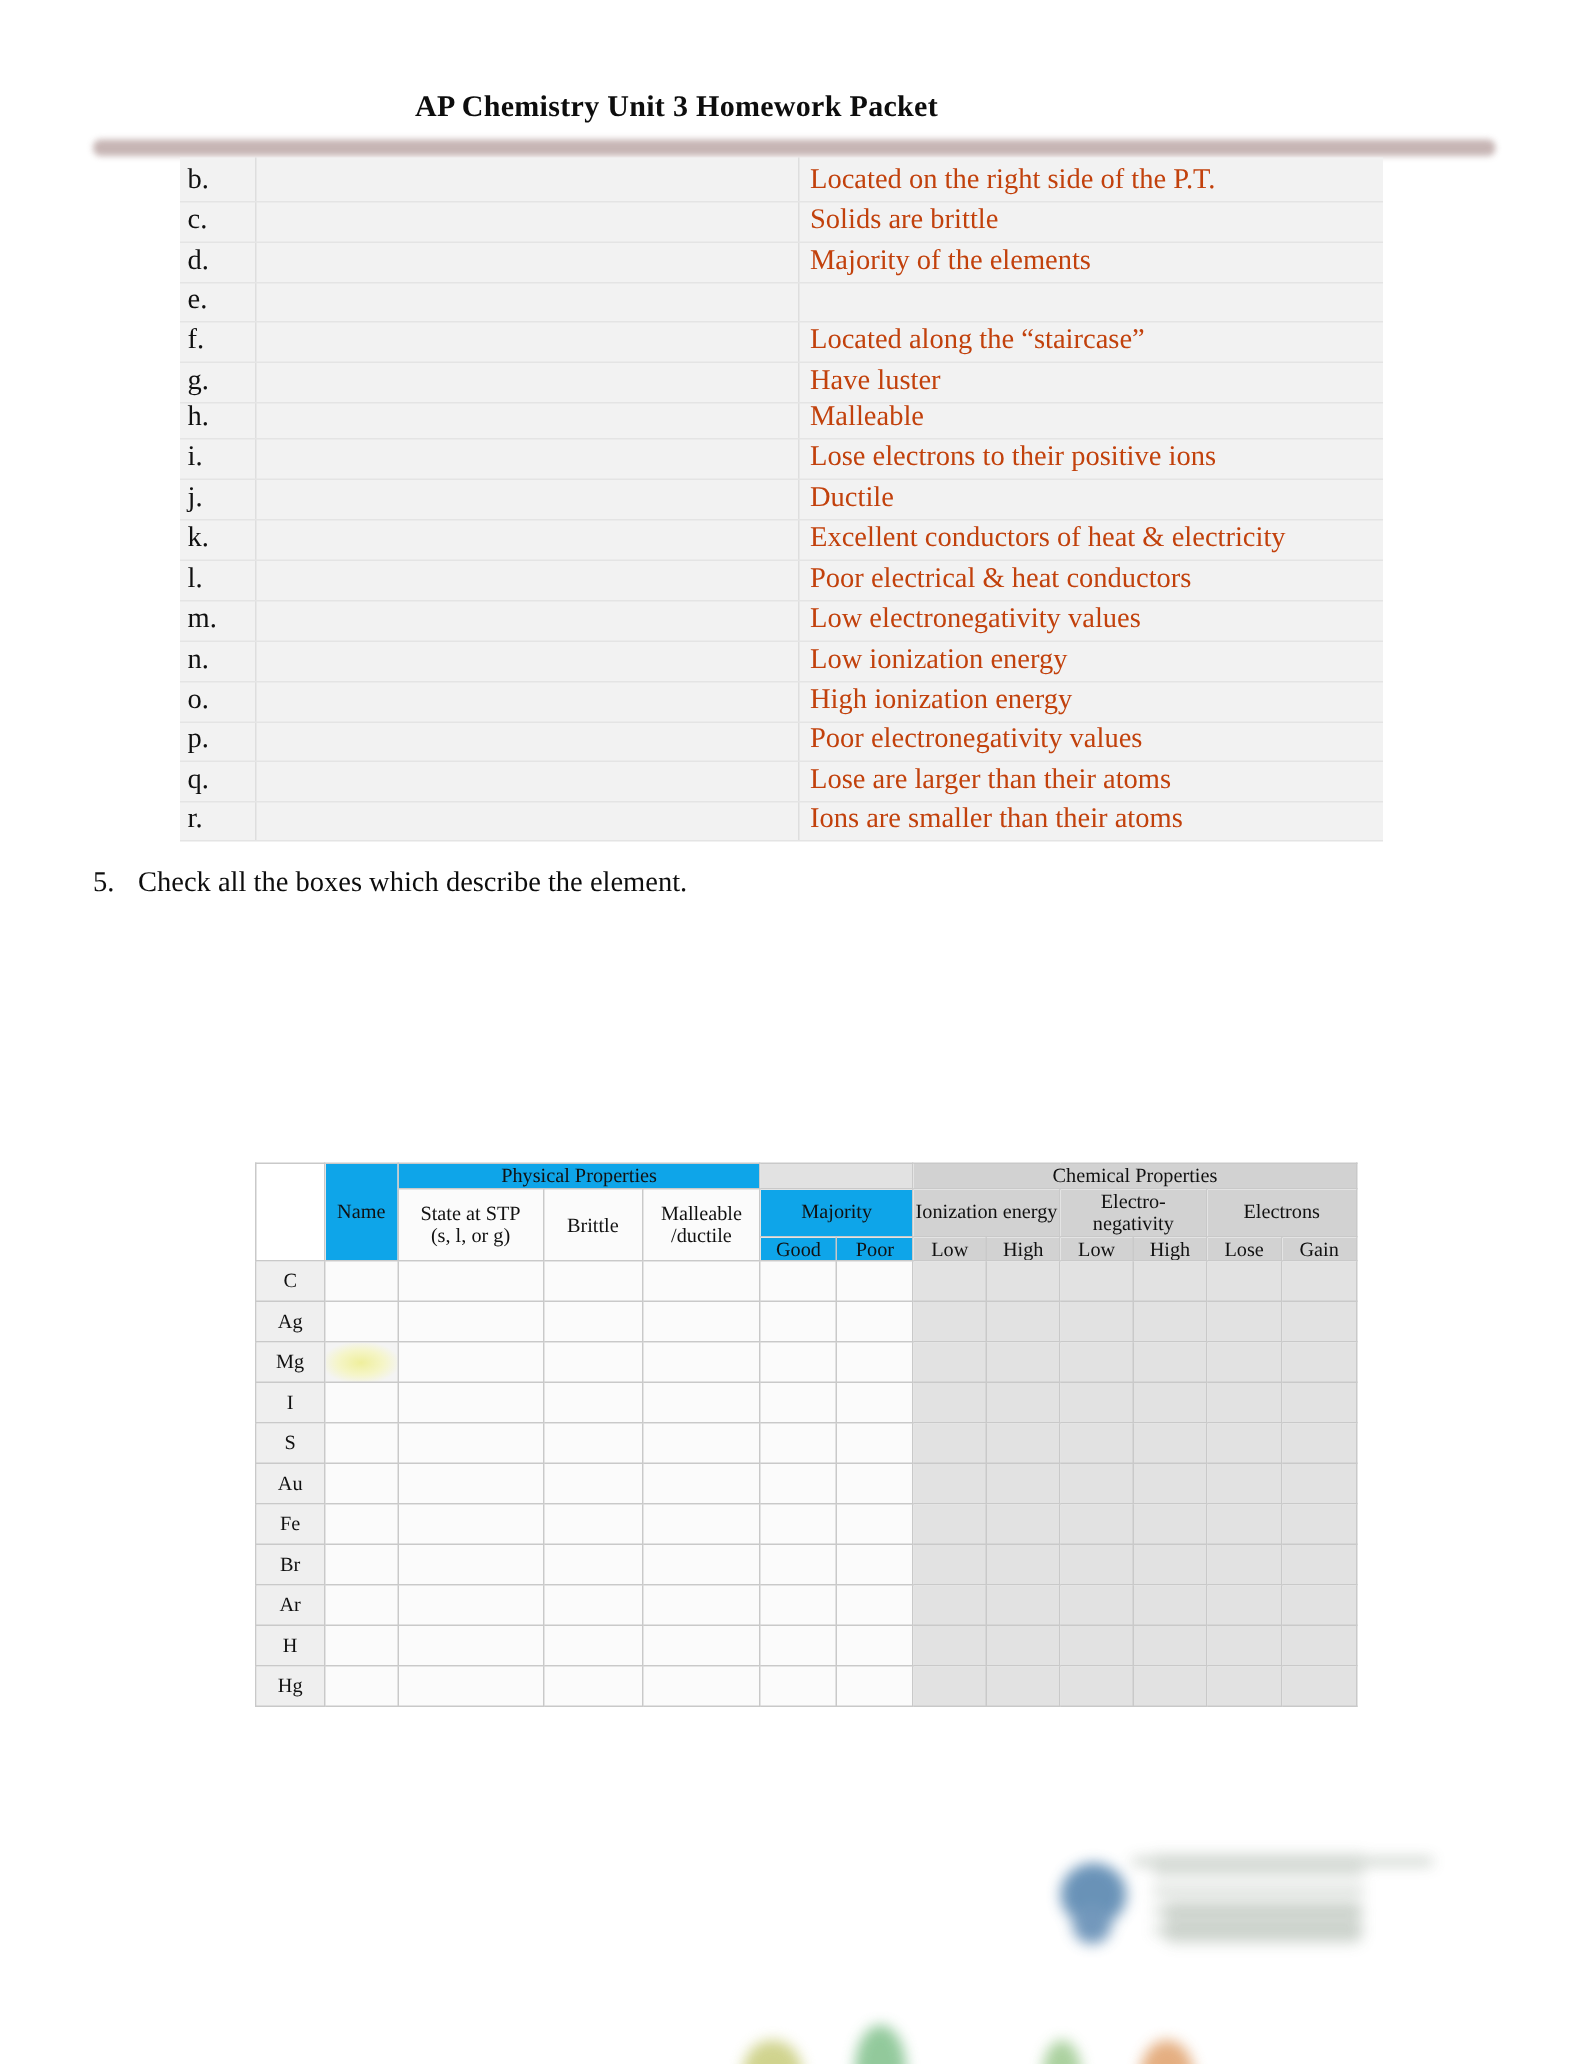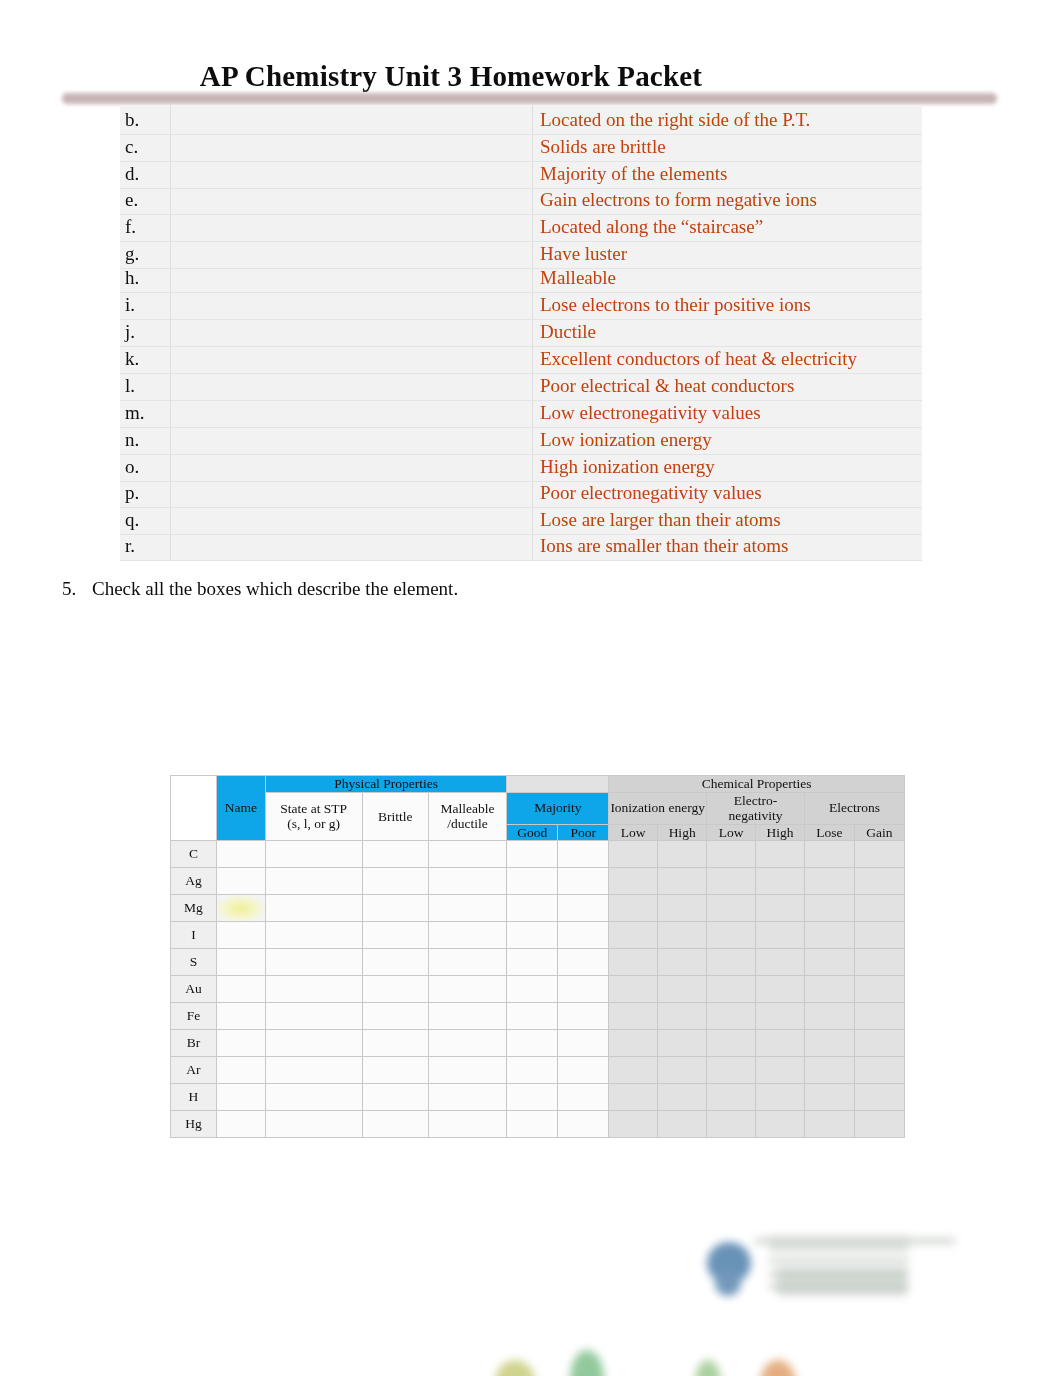--- a/index.html
+++ b/index.html
@@ -10,21 +10,21 @@
     font-family:"Liberation Serif", serif;
     color:#0d0d0d;
     position:relative;
     overflow:hidden;
   }
 
   
   #doc-title{
     position:absolute; left:0; top:60px; width:902px;
     text-align:center;
-    font-size:29px; font-weight:bold;
+    font-size:20px; font-weight:bold;
     letter-spacing:0.2px;
     font-family:"Liberation Serif", serif;
   }
   #title-rule{
     position:absolute; left:62px; top:93px;
     width:935px; height:11px;
     background:#c2afae;
     border-radius:5px;
     filter:blur(2.2px);
     opacity:.92;
@@ -192,21 +192,20 @@
         <span class="prop-text">Solids are brittle</span>
       </div>
       <div class="hline" style="top: 56px;"></div>
       <div class="prop-row" style="top: 58px;">
         <span class="prop-letter">d.</span>
         <span class="prop-text">Majority of the elements</span>
       </div>
       <div class="hline" style="top: 83px;"></div>
       <div class="prop-row" style="top: 84px;">
         <span class="prop-letter">e.</span>
-        <span class="prop-text">Gain electrons to form negative ions</span>
       </div>
       <div class="hline" style="top: 109px;"></div>
       <div class="prop-row" style="top: 111px;">
         <span class="prop-letter">f.</span>
         <span class="prop-text">Located along the “staircase”</span>
       </div>
       <div class="hline" style="top: 136px;"></div>
       <div class="prop-row" style="top: 138px;">
         <span class="prop-letter">g.</span>
         <span class="prop-text">Have luster</span>

